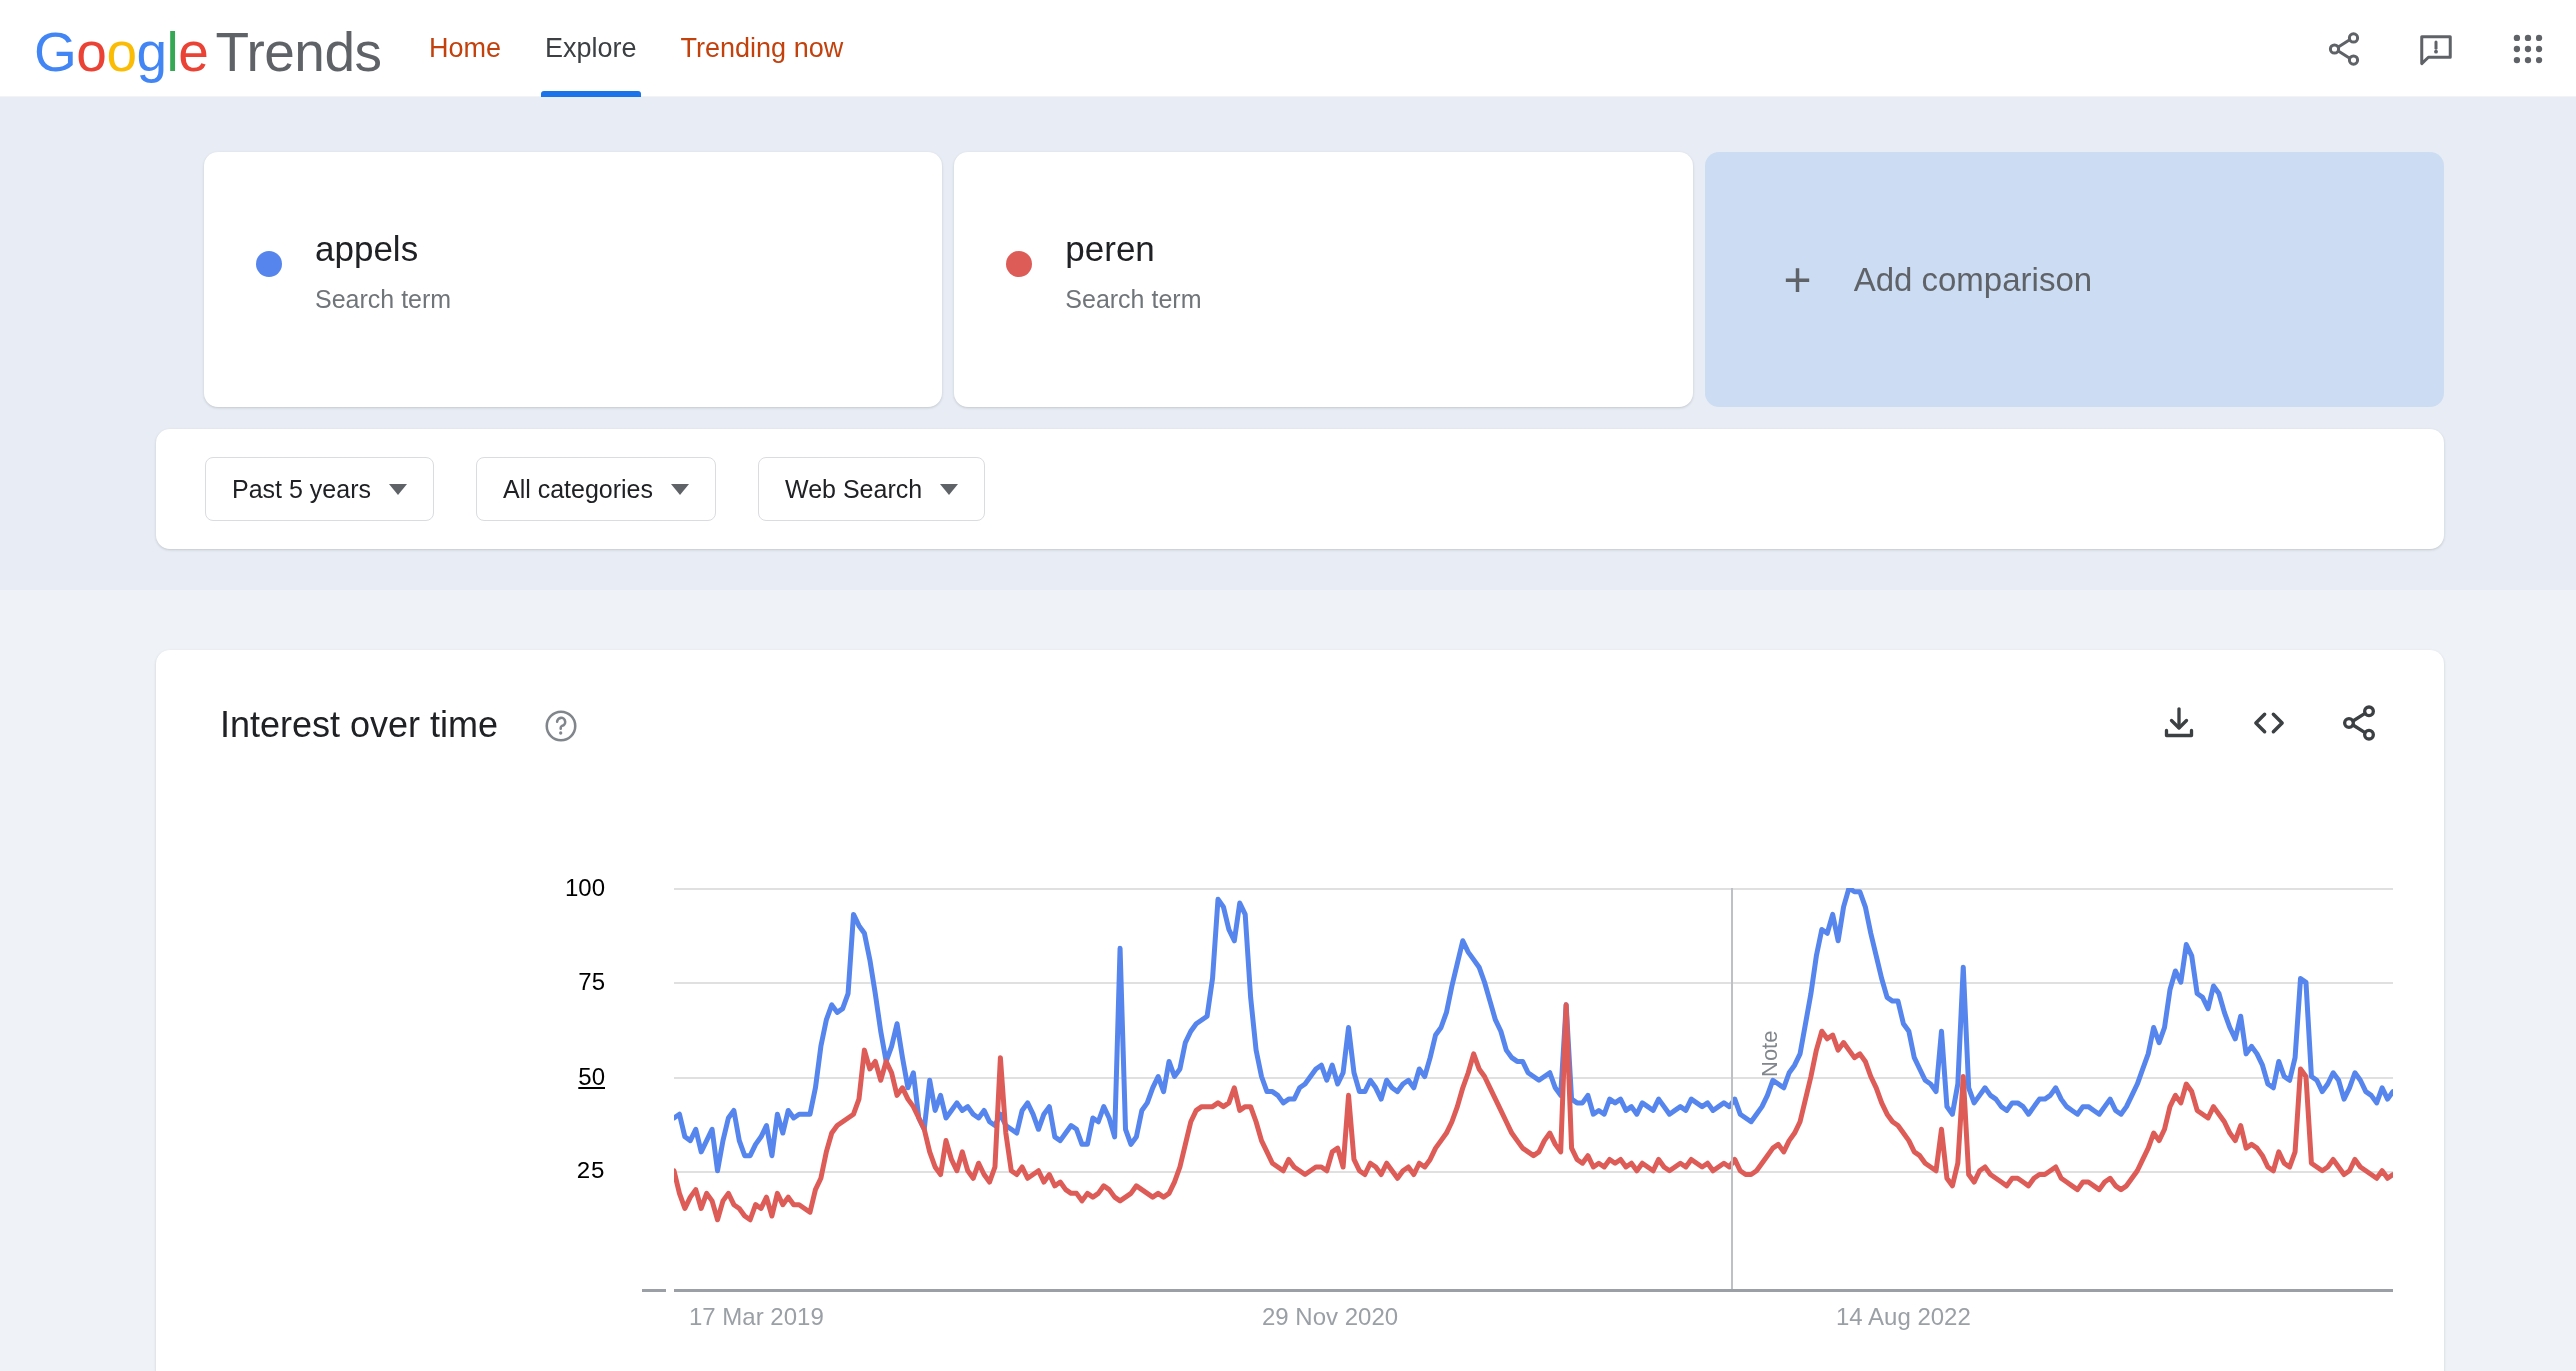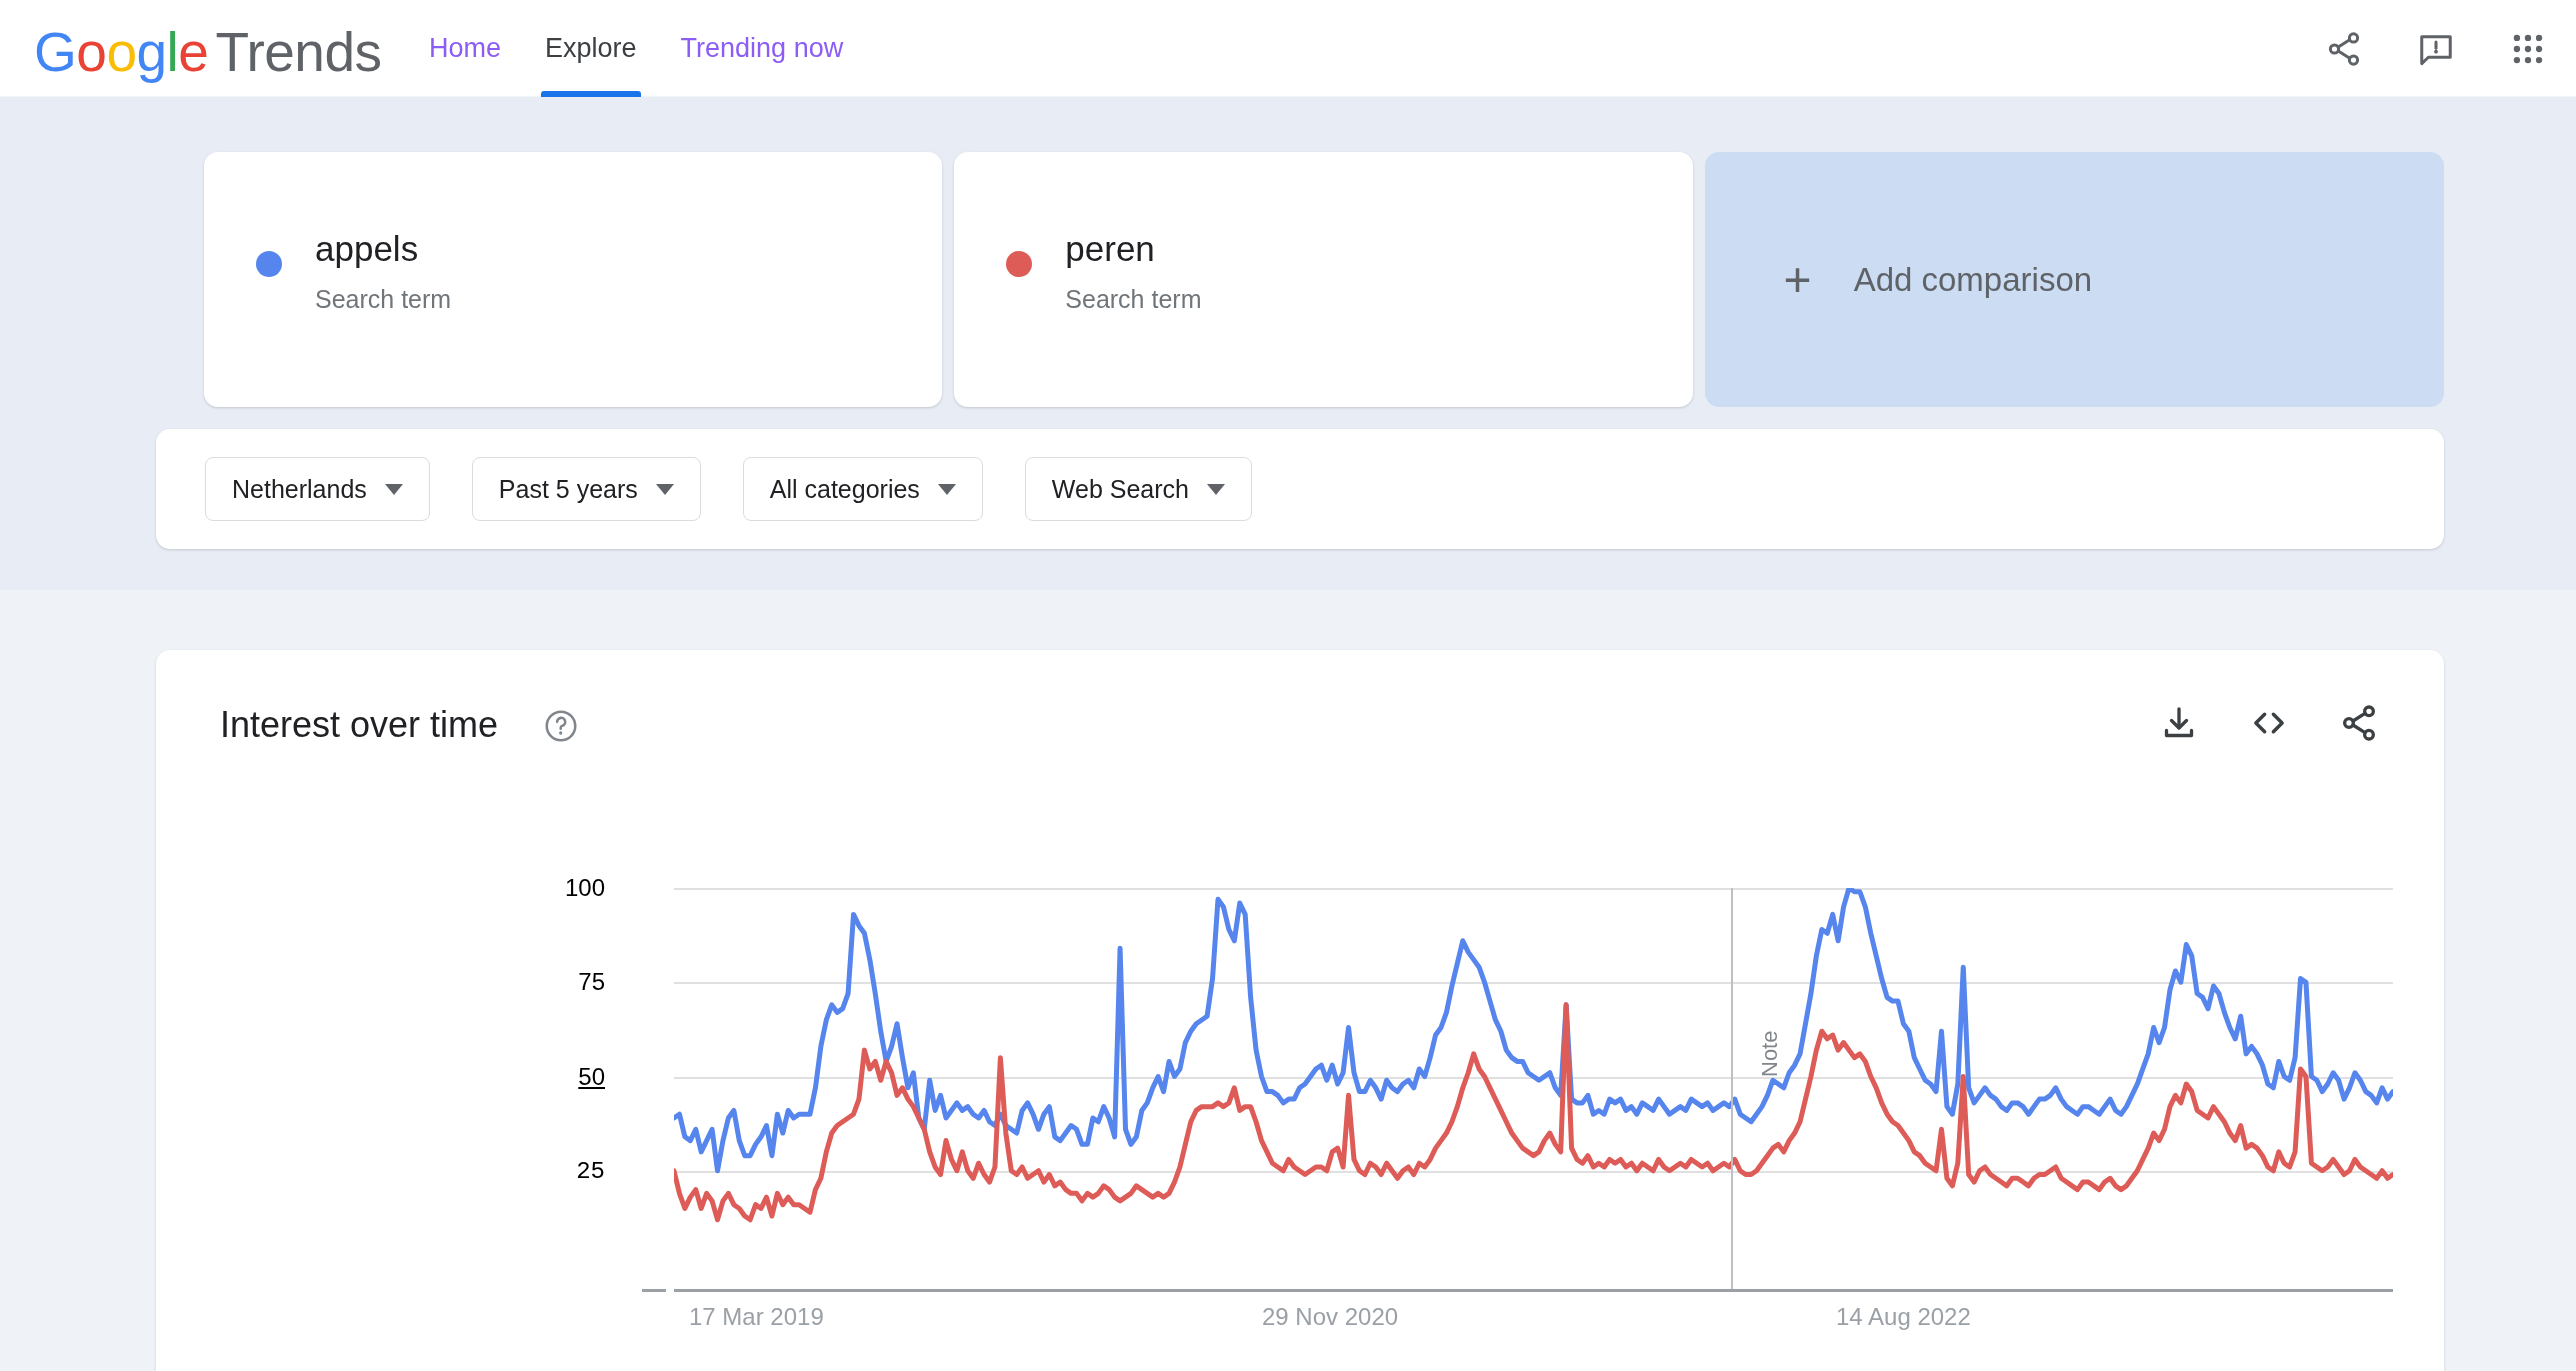--- a/index.html
+++ b/index.html
@@ -18,21 +18,21 @@
     border-bottom: 1px solid #f1f3f4;
   }
   .logo { position: absolute; left: 34px; top: 20px; font-size: 55px; letter-spacing: -0.5px; white-space: nowrap; }
   .logo .g1 { color: #4285F4; } .logo .o1 { color: #EA4335; } .logo .o2 { color: #FBBC05; }
   .logo .g2 { color: #4285F4; } .logo .l1 { color: #34A853; } .logo .e1 { color: #EA4335; }
   .logo .trends { color: #5f6368; margin-left: 7px; }
 
   .navitems { position: absolute; left: 407px; top: 0; height: 97px; display: flex; align-items: flex-start; }
   .navitem {
     position: relative; height: 97px; padding: 0 22px; display: flex; align-items: center;
-    color: #8b5cf6; font-size: 27px; cursor: pointer; white-space: nowrap;
+    color: #c2410c; font-size: 27px; cursor: pointer; white-space: nowrap;
   }
   .navitem.active { color: #3c4043; }
   .navitem.active::after {
     content: ""; position: absolute; left: 18px; right: 18px; bottom: 0;
     height: 6px; background: #1a73e8; border-radius: 3px 3px 0 0;
   }
 
   .topicons { position: absolute; right: 28px; top: 0; height: 97px; display: flex; align-items: center; gap: 52px; }
   .ticon { width: 40px; height: 40px; display: flex; align-items: center; justify-content: center; cursor: pointer; }
   .ticon svg { display: block; }
@@ -173,24 +173,20 @@
       <div class="term-label">peren</div>
       <div class="term-type">Search term</div>
     </div>
     <div class="card add">
       <span class="plus-icon">+</span>
       <span class="add-label">Add comparison</span>
     </div>
   </div>
 
   <div class="filterbar">
-    <div class="chip">
-      <span>Netherlands</span>
-      <span class="caret"></span>
-    </div>
     <div class="chip">
       <span>Past 5 years</span>
       <span class="caret"></span>
     </div>
     <div class="chip">
       <span>All categories</span>
       <span class="caret"></span>
     </div>
     <div class="chip">
       <span>Web Search</span>

